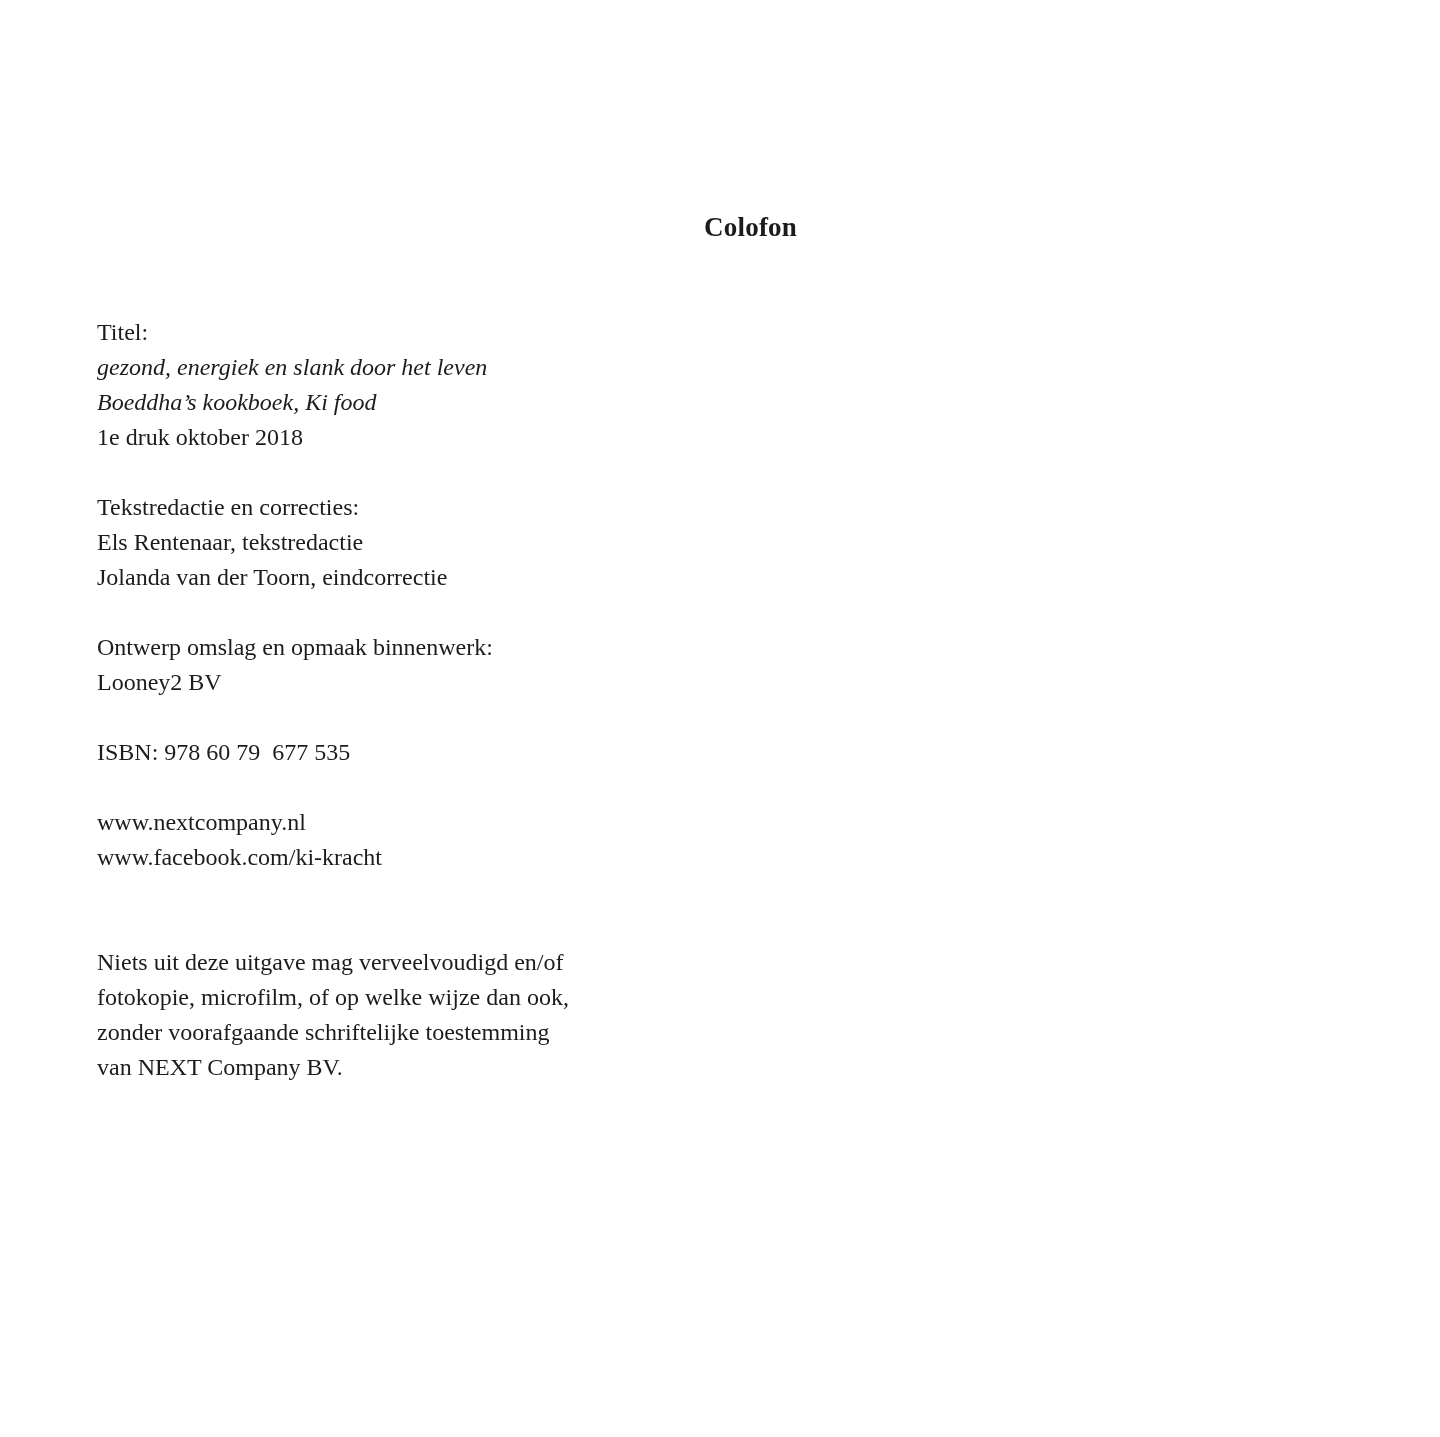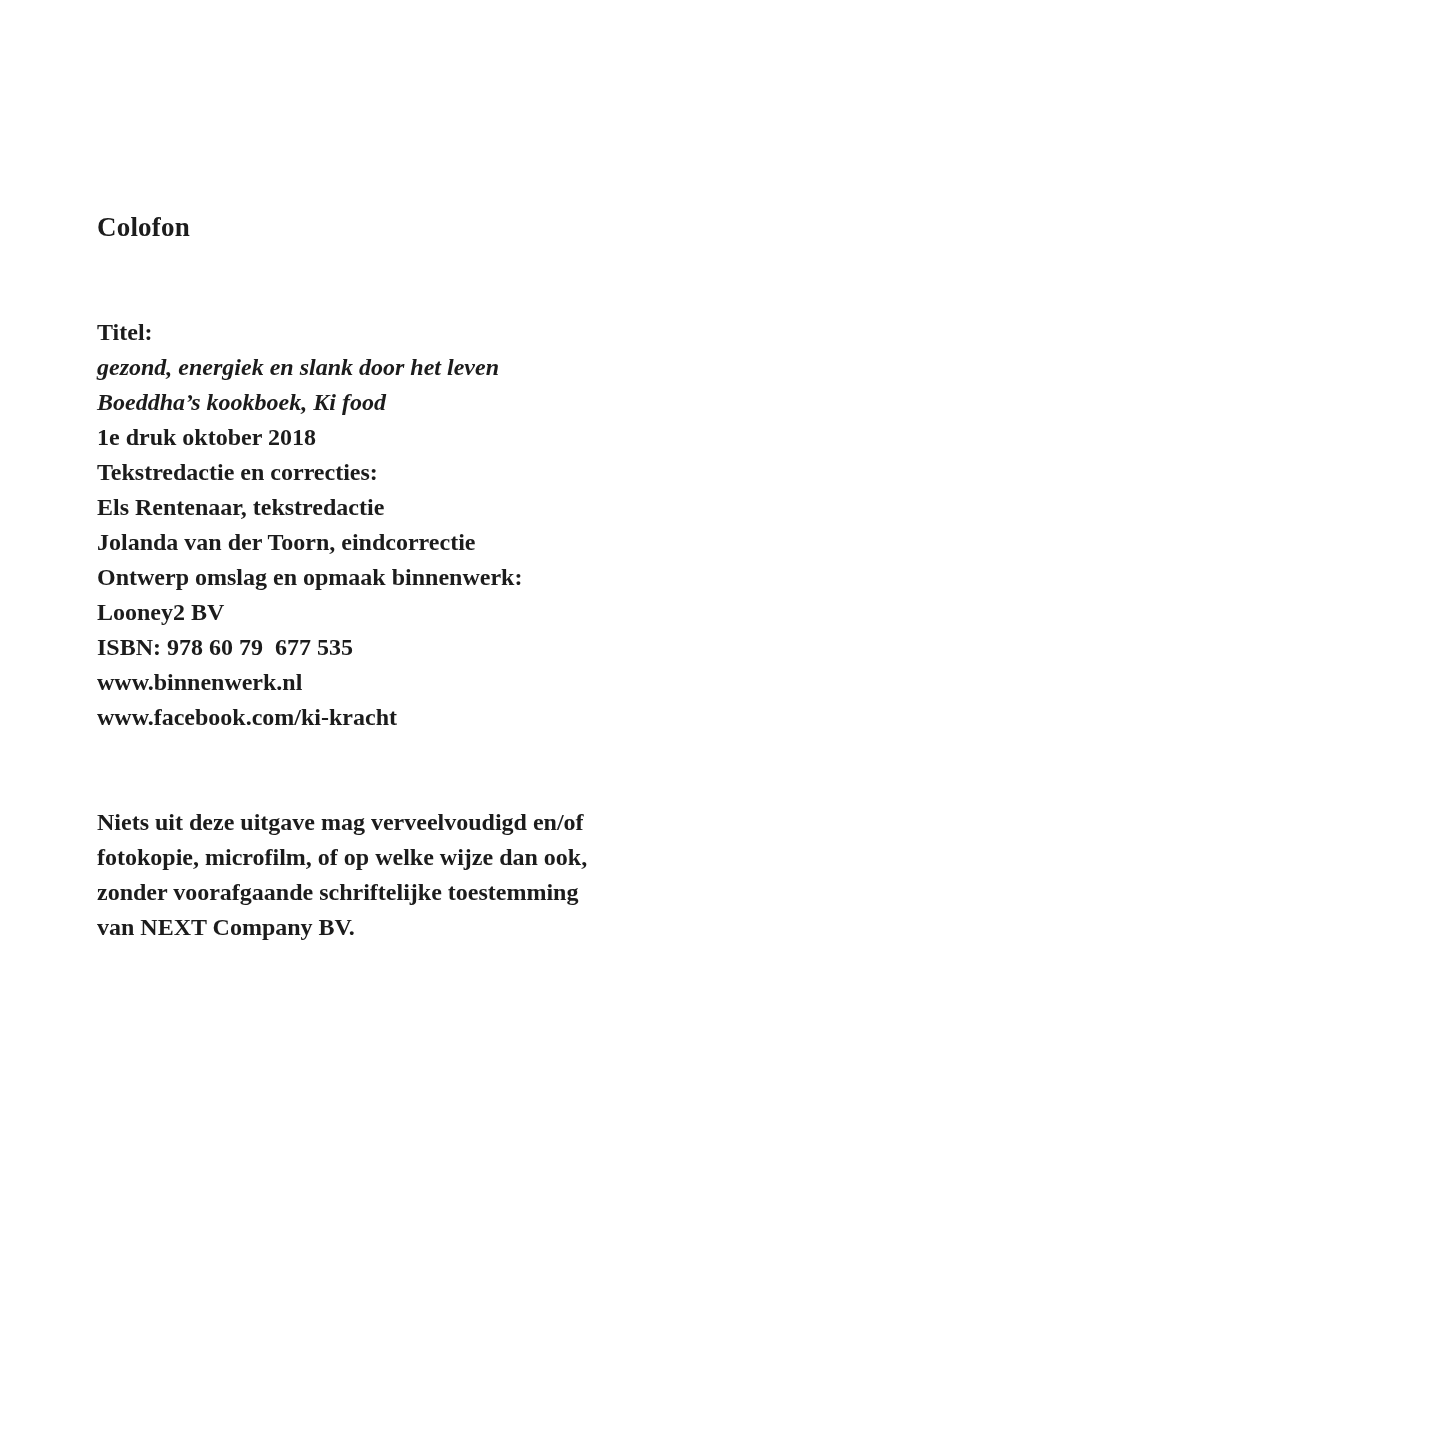--- a/index.html
+++ b/index.html
@@ -21,34 +21,35 @@
     left: 97px;
     top: 210px;
     width: 700px;
   }
   .heading {
     font-size: 27px;
     font-weight: 700;
     line-height: 35px;
     margin: 0;
     letter-spacing: 0.2px;
+    text-align: right;
   }
   .para {
+    margin-top: 35px;
   }
   .para.first {
     margin-top: 70px;
   }
   .para.copyright {
     margin-top: 70px;
   }
   .line {
     font-size: 24px;
     line-height: 35px;
     white-space: pre-wrap;
-    font-weight: bold;
   }
   .italic {
     font-style: italic;
   }
 </style>
 </head>
 <body>
 
 <div class="page">
   <div class="content">
@@ -71,21 +72,21 @@
     <section class="para">
       <div class="line">Ontwerp omslag en opmaak binnenwerk:</div>
       <div class="line">Looney2 BV</div>
     </section>
 
     <section class="para">
       <div class="line">ISBN: 978 60 79  677 535</div>
     </section>
 
     <section class="para">
-      <div class="line">www.binnenwerk.nl</div>
+      <div class="line">www.nextcompany.nl</div>
       <div class="line">www.facebook.com/ki-kracht</div>
     </section>
 
     <section class="para copyright">
       <div class="line">Niets uit deze uitgave mag verveelvoudigd en/of</div>
       <div class="line">fotokopie, microfilm, of op welke wijze dan ook,</div>
       <div class="line">zonder voorafgaande schriftelijke toestemming</div>
       <div class="line">van NEXT Company BV.</div>
     </section>
 

